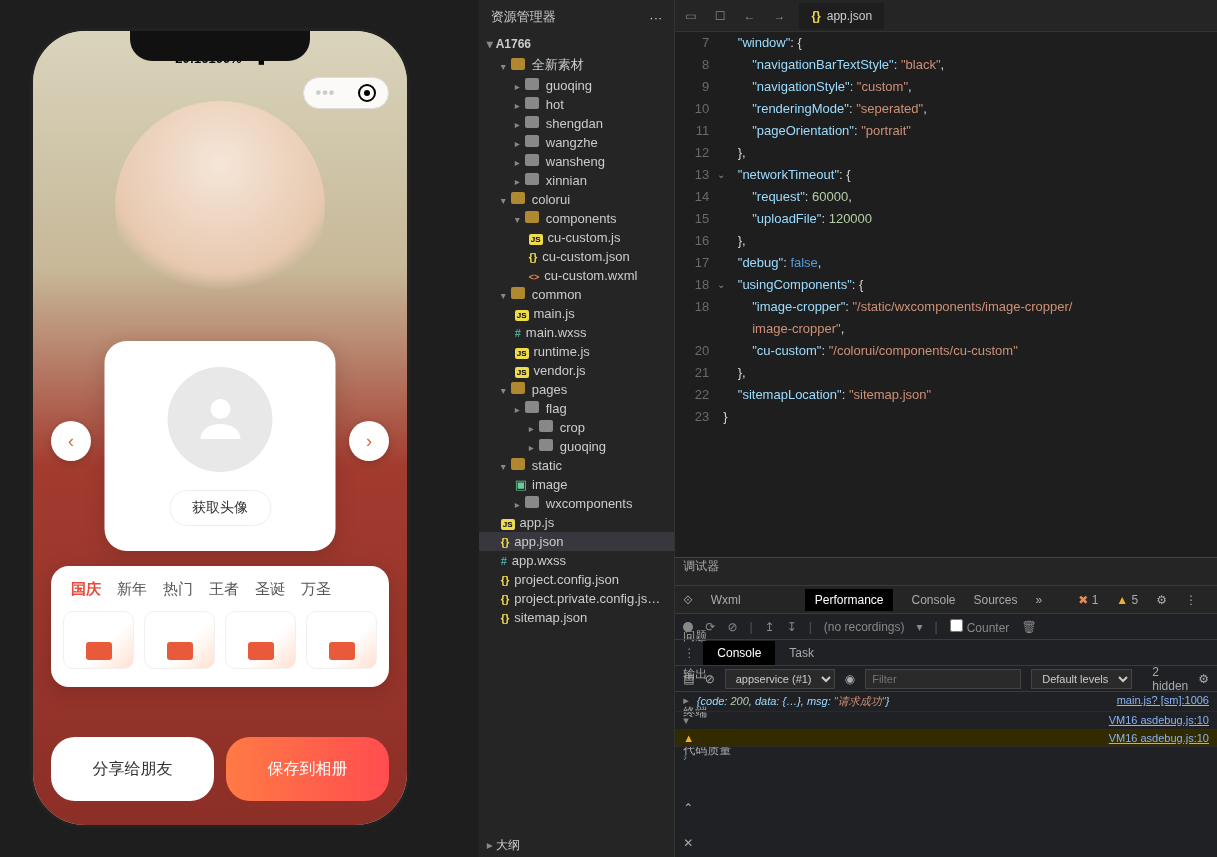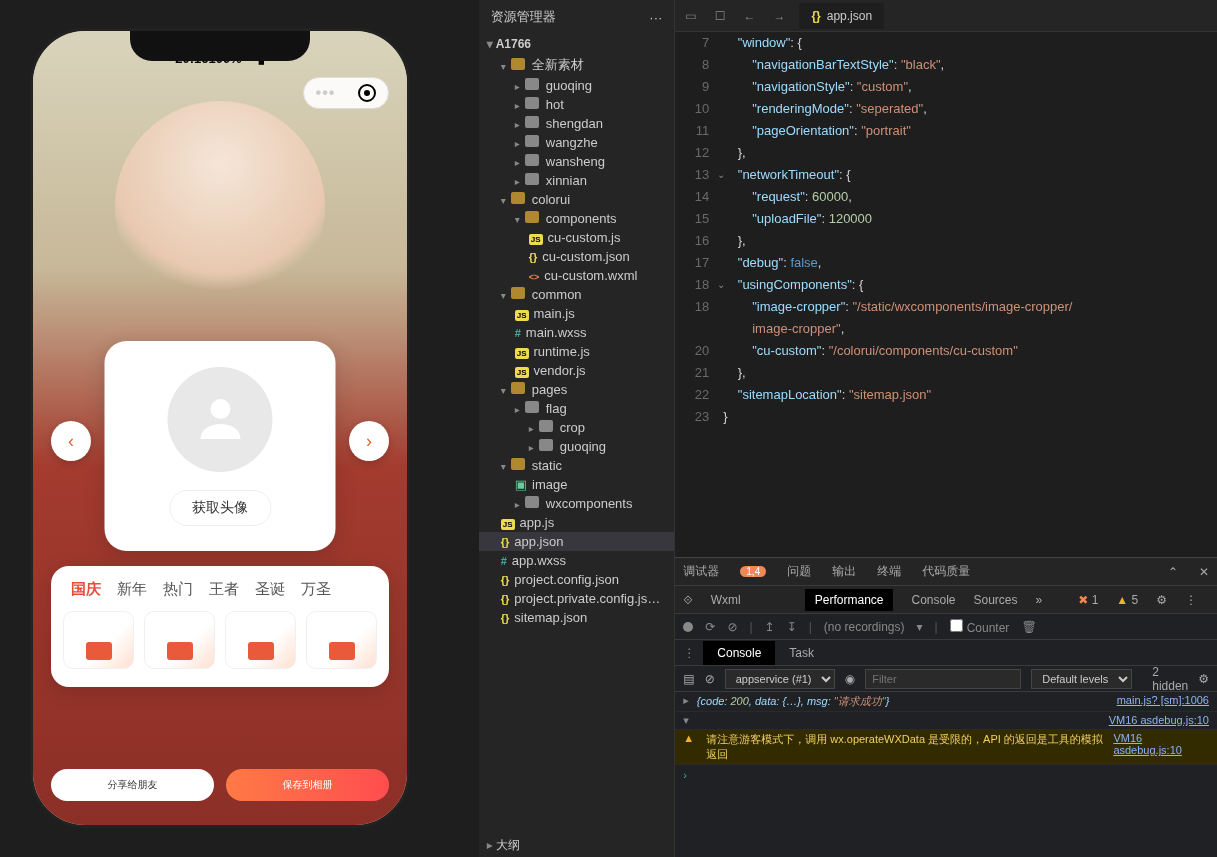--- a/index.html
+++ b/index.html
@@ -24,21 +24,21 @@
 .nav-prev { left: 18px; }
 .nav-next { right: 18px; }
 .tab-card { position: absolute; top: 535px; left: 18px; right: 18px; background:#fff; border-radius: 18px; padding: 14px 12px 18px; box-shadow:0 4px 20px rgba(0,0,0,0.15); }
 .tabs-row { display:flex; gap: 16px; padding: 0 8px 12px; font-size: 15px; }
 .tabs-row span { color:#555; }
 .tabs-row span.active { color:#e74c3c; font-weight:600; }
 .thumbs { display:flex; gap:10px; }
 .thumb { flex:1; height:58px; border:1px solid #f0f0f0; border-radius:10px; background:linear-gradient(135deg,#fff 60%,#ffe0d0 100%); display:flex;align-items:flex-end;justify-content:center; }
 .thumb::after{content:"";width:26px;height:18px;background:#e85a3a;border-radius:3px;margin-bottom:8px;}
 .btn-row { position:absolute; bottom: 24px; left:18px; right:18px; display:flex; gap:12px; }
-.btn-row button { flex:1; height:32px; border-radius:24px; border:none; font-size:10px; font-weight:500; }
+.btn-row button { flex:1; height:64px; border-radius:24px; border:none; font-size:16px; font-weight:500; }
 .btn-share { background:#fff; color:#333; }
 .btn-save { background:linear-gradient(90deg,#ff7a45,#ff4d4f); color:#fff; }
 
 
 .explorer { width: 200px; background:#252526; height:100%; border-right:1px solid #333; display:flex; flex-direction:column; font-size:13px; }
 .exp-header { display:flex; justify-content:space-between; padding:8px 12px; color:#ccc;align-items:center; }
 .exp-title { padding:3px 8px; color:#ccc; cursor:pointer; font-size:12px; }
 .exp-title::before { content:"▸ "; color:#888; }
 .exp-title.open::before { content:"▾ "; }
 .exp-title.bold { font-weight:600; }
@@ -62,21 +62,21 @@
 .editor-tab { background:#1e1e1e; padding:6px 12px; color:#ccc; display:flex; gap:6px; }
 .editor-tab::before { content:"{}"; color:#f0db4f; font-weight:bold; }
 .editor-body { flex:1; display:flex; overflow:hidden; font-family: Consolas,monospace; font-size:13px; line-height:22px; }
 .gutter { width:48px; text-align:right; padding-right:14px; color:#6a6a6a; user-select:none; position:relative; }
 .gutter .fold { position:absolute; right:-2px; color:#888; font-size:10px; }
 .code { flex:1; white-space:pre; color:#d4d4d4; }
 .k{color:#9cdcfe}.s{color:#ce9178}.n{color:#b5cea8}.b{color:#569cd6}.p{color:#d4d4d4}
 
 
 .devtools { height:300px; background:#202124; border-top:1px solid #444; display:flex; flex-direction:column; font-size:12px; }
-.dt-tabs { display:flex; align-items:center; height:28px; background:#252526; padding:0 8px; gap:21px; border-bottom:1px solid #3a3a3a; }
+.dt-tabs { display:flex; align-items:flex-start; height:28px; background:#252526; padding:0 8px; gap:21px; border-bottom:1px solid #3a3a3a;flex-direction:column; }
 .dt-tabs span { color:#aaa; cursor:pointer; }
 .dt-tabs .badge { background:#e85; color:#fff; border-radius:8px; padding:0 6px; font-size:10px; }
 .dt-tabs .spacer{flex:1}
 .dt-sub { display:flex; align-items:center; height:28px; background:#252526; padding:0 8px; gap:18px; border-bottom:1px solid #3a3a3a; }
 .dt-sub span { color:#aaa; cursor:pointer; }
 .dt-sub .active { background:#000; color:#fff; padding:4px 10px;margin-left:46px; }
 .dt-sub .warn-badge{color:#e85}.dt-sub .warn-y{color:#f0b030}
 .dt-toolbar { display:flex; align-items:center; height:26px; padding:0 8px; gap:12px; border-bottom:1px solid #3a3a3a; color:#888; }
 .dt-toolbar .rec{width:10px;height:10px;background:#888;border-radius:50%}
 .dt-toolbar .sep{color:#555}
@@ -288,20 +288,19 @@
           <div class="log-line">
             <span class="caret">▸</span>
             <span><span class="obj">{code: <span class="num">200</span>, data: {…}, msg: <span class="str">"请求成功"</span>}</span></span>
             <span class="src">main.js? [sm]:1006</span>
           </div>
           <div class="log-line">
             <span class="caret">▾</span>
             <span class="src">VM16 asdebug.js:10</span>
           </div>
           <div class="log-line warn">
-            <span>请注意游客模式下，调用 wx.operateWXData 是受限的，API 的返回是工具的模拟返回</span>
             <span class="src">VM16 asdebug.js:10</span>
           </div>
           <div class="prompt">›</div>
         </div>
     </div>
   </div>
 </div>
 
 </body></html>

